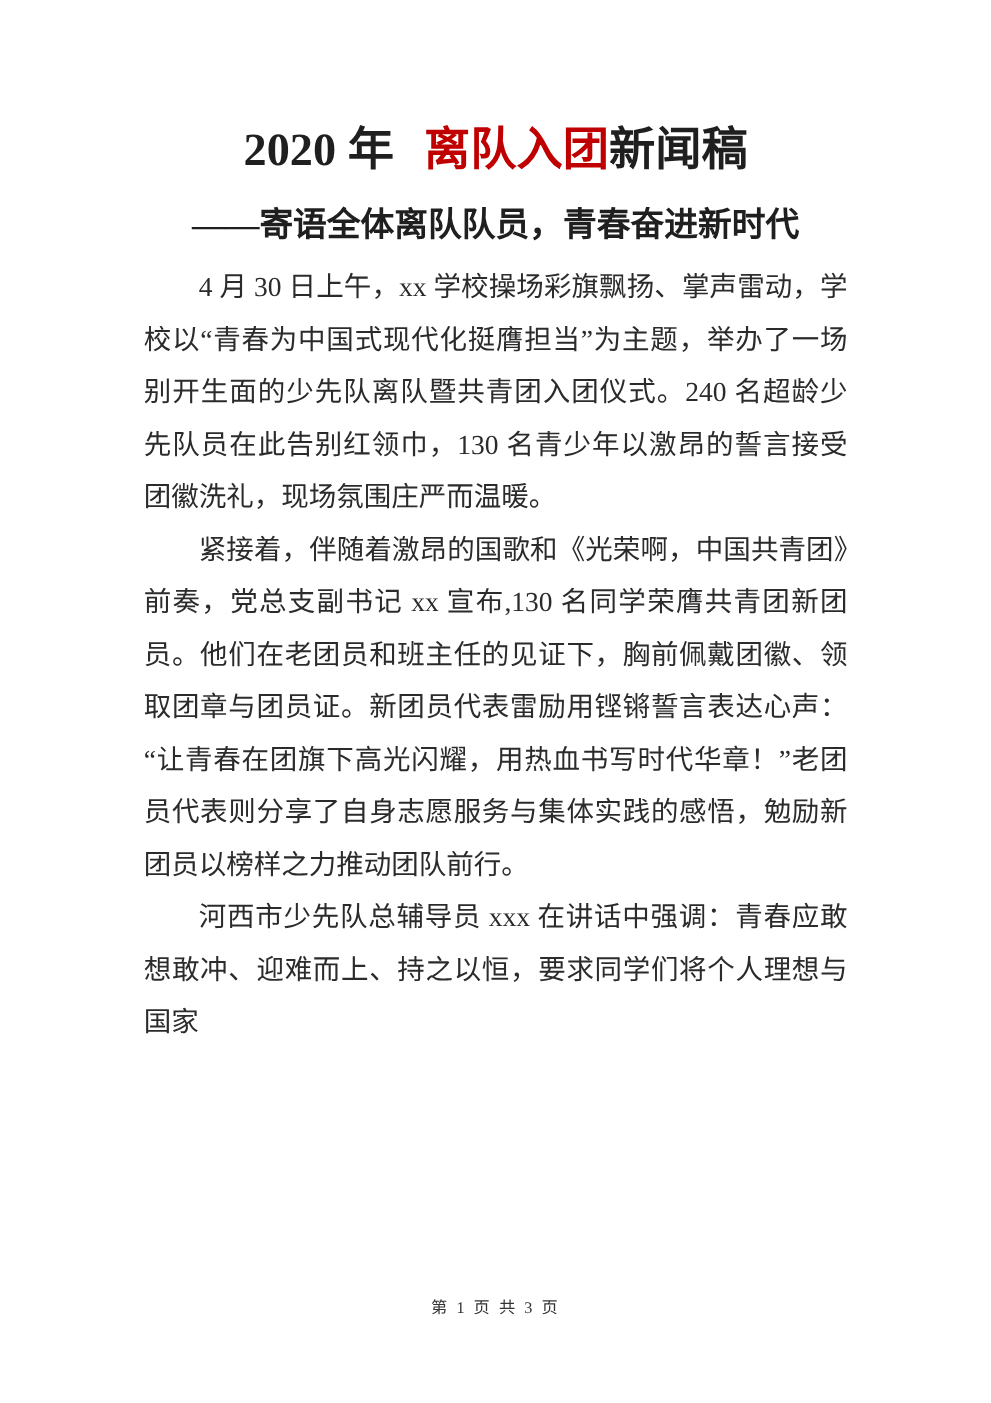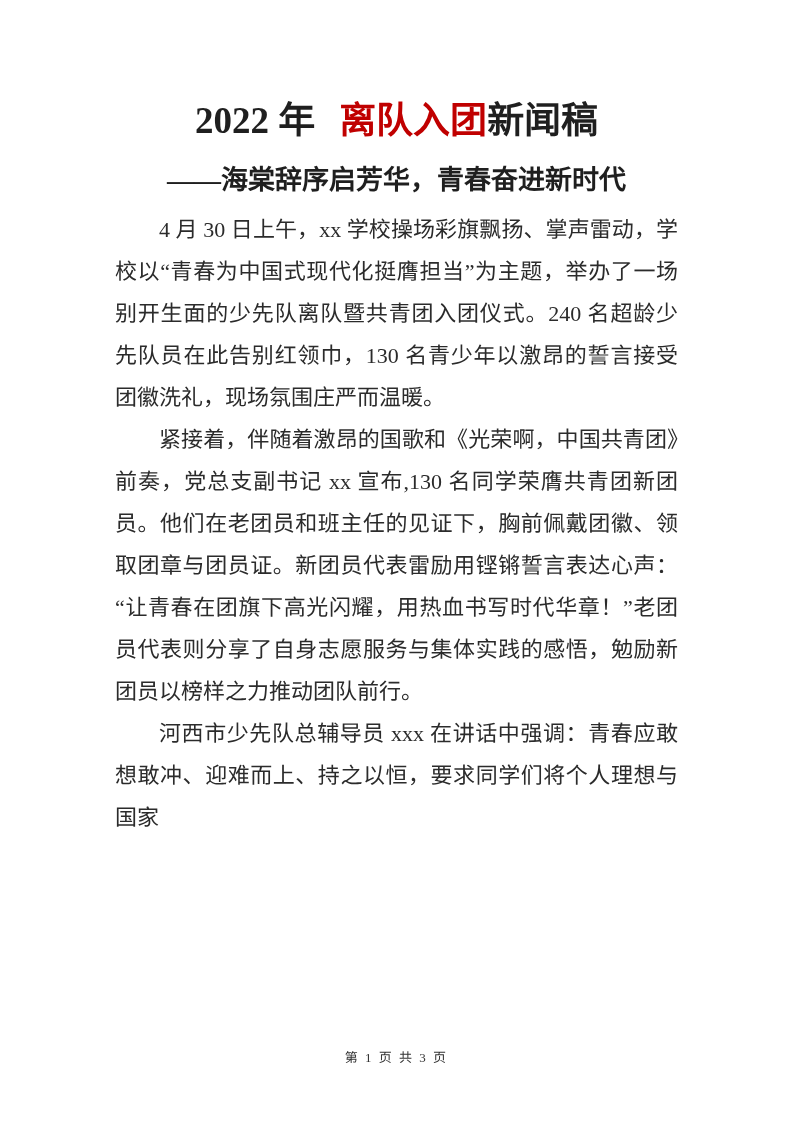--- a/index.html
+++ b/index.html
@@ -49,35 +49,35 @@
       color: #2b2b2b;
     }
     .doc-body p {
       text-indent: 2em;
       margin: 0;
     }
     .page-footer {
       position: absolute;
       left: 0;
       right: 0;
-      bottom: 56px;
+      bottom: 68px;
       text-align: center;
       font-size: 13px;
       letter-spacing: 2px;
       color: #333333;
     }
   </style>
 </head>
 <body>
 
 <div class="page">
 
-  <h1 class="doc-title"><span>2022 年</span><span class="highlight">离队入团</span><span>新闻稿</span></h1>
+  <h1 class="doc-title"><span>2020 年</span><span class="highlight">离队入团</span><span>新闻稿</span></h1>
 
-  <h2 class="doc-subtitle">——海棠辞序启芳华，青春奋进新时代</h2>
+  <h2 class="doc-subtitle">——寄语全体离队队员，青春奋进新时代</h2>
 
   <div class="doc-body">
     <p>4 月 30 日上午，xx 学校操场彩旗飘扬、掌声雷动，学校以“青春为中国式现代化挺膺担当”为主题，举办了一场别开生面的少先队离队暨共青团入团仪式。240 名超龄少先队员在此告别红领巾，130 名青少年以激昂的誓言接受团徽洗礼，现场氛围庄严而温暖。</p>
     <p>紧接着，伴随着激昂的国歌和《光荣啊，中国共青团》前奏，党总支副书记 xx 宣布,130 名同学荣膺共青团新团员。他们在老团员和班主任的见证下，胸前佩戴团徽、领取团章与团员证。新团员代表雷励用铿锵誓言表达心声：“让青春在团旗下高光闪耀，用热血书写时代华章！”老团员代表则分享了自身志愿服务与集体实践的感悟，勉励新团员以榜样之力推动团队前行。</p>
     <p>河西市少先队总辅导员 xxx 在讲话中强调：青春应敢想敢冲、迎难而上、持之以恒，要求同学们将个人理想与国家</p>
   </div>
 
   <div class="page-footer">第 1 页 共 3 页</div>
 
 </div>

